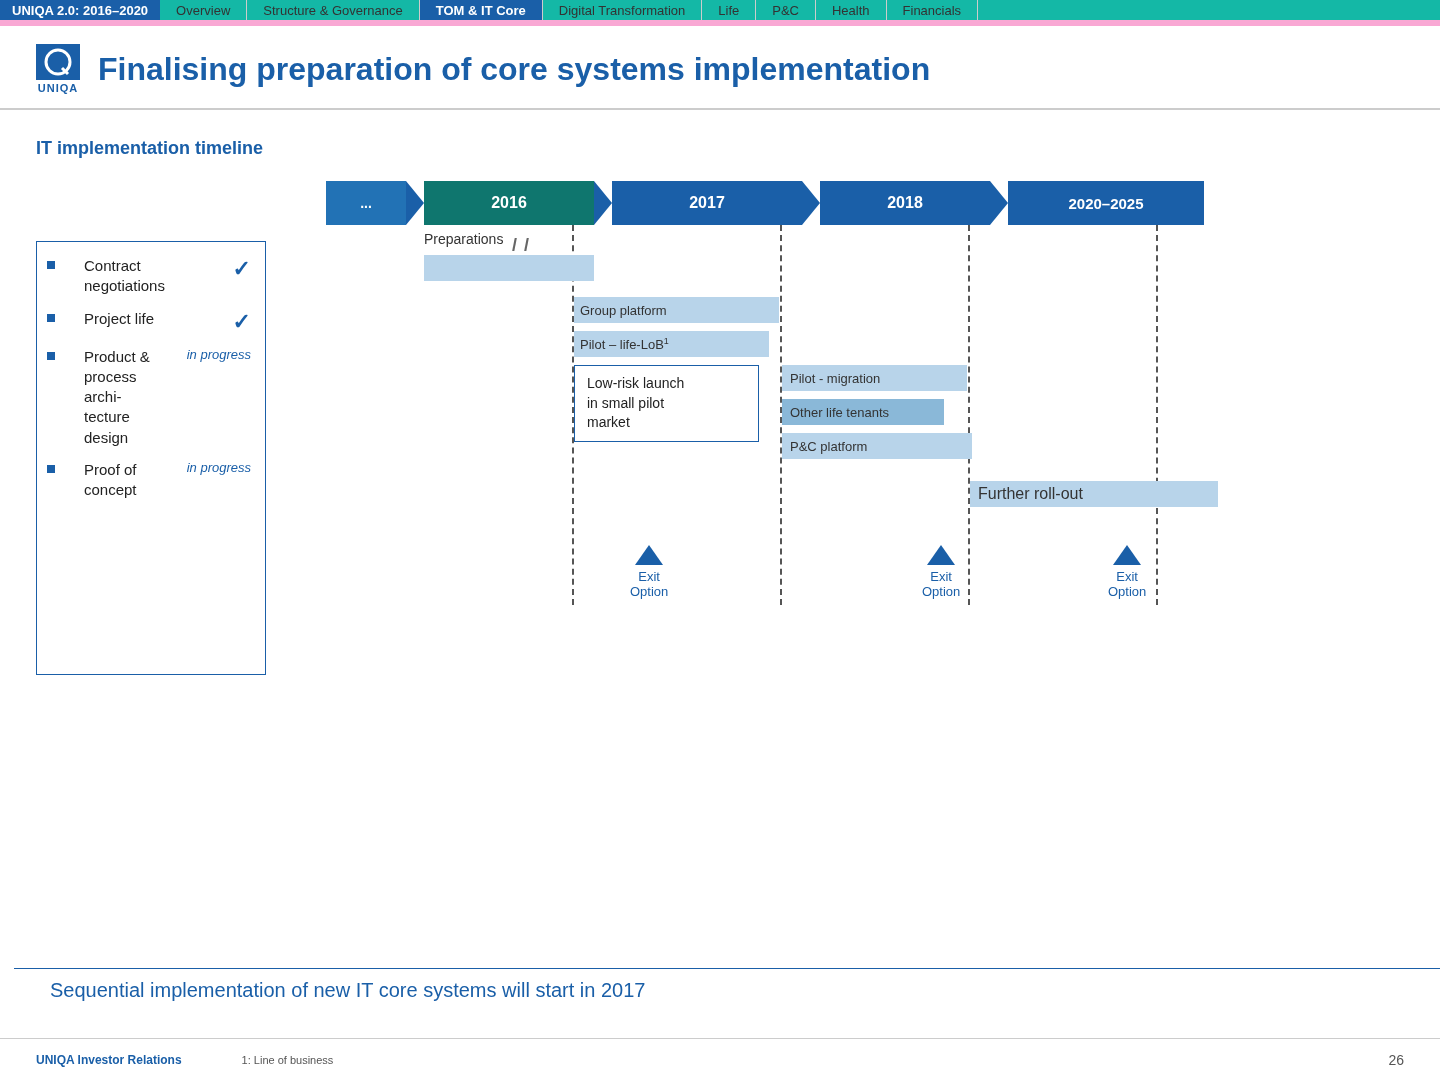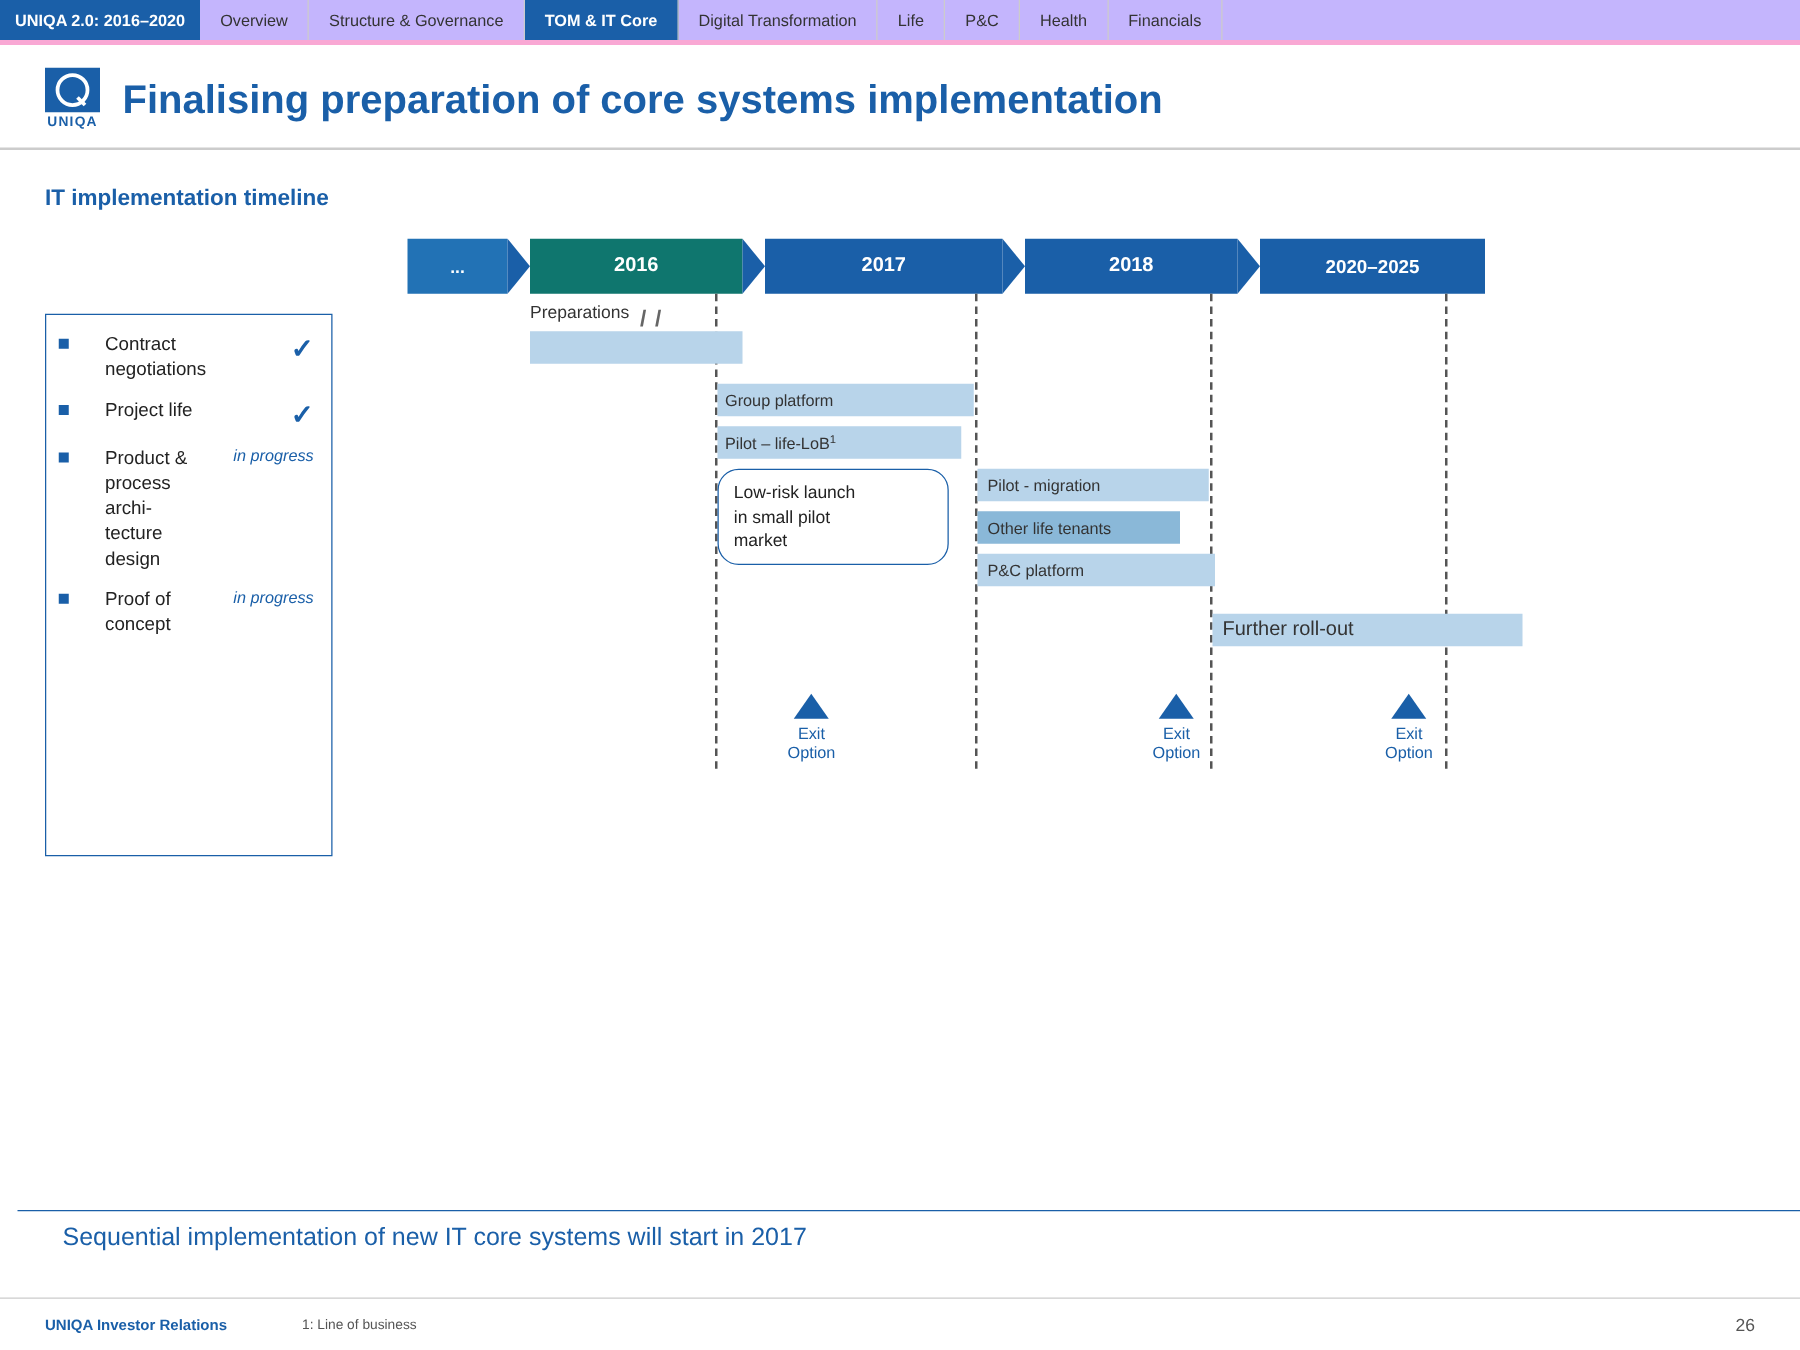--- a/index.html
+++ b/index.html
@@ -9,23 +9,23 @@
       width: 1440px;
       height: 1080px;
       overflow: hidden;
       position: relative;
     }
 
     
     .top-nav {
       display: flex;
       align-items: center;
-      height: 36px;
-      border-bottom: 4px solid #f9a8d4;
-      background: #c4b5fd;
+      height: 26px;
+      border-bottom: 6px solid #f9a8d4;
+      background: #14b8a6;
     }
     .nav-label {
       background: #1a5fa8;
       color: #fff;
       font-size: 13px;
       font-weight: bold;
       padding: 0 12px;
       height: 100%;
       display: flex;
       align-items: center;
@@ -204,21 +204,21 @@
       width: 170px;
       margin-left: 18px;
     }
     .arrow-cell.year-2019 {
       background: #1a5fa8;
       width: 170px;
       margin-left: 18px;
     }
     .arrow-cell.year-20202025 {
       background: #1a5fa8;
-      width: 180px;
+      width: 196px;
       margin-left: 18px;
       font-size: 15px;
     }
     .arrow-cell.year-20202025::after { display: none; }
 
     
     .gantt-body {
       position: relative;
       margin-left: 60px;
       height: 450px;
@@ -423,21 +423,21 @@
         <div class="bar light-blue" style="left: 98px; top: 30px; width: 170px;"></div>
 
         <div class="bar light-blue" style="left: 248px; top: 72px; width: 205px; padding-left:6px;">
           <span>Group platform</span>
         </div>
 
         <div class="bar light-blue" style="left: 248px; top: 106px; width: 195px; padding-left:6px;">
           <span>Pilot – life-LoB<sup style="font-size:9px;">1</sup></span>
         </div>
 
-        <div class="float-box" style="left: 248px; top: 140px; width: 185px; border-radius: 17px;">
+        <div class="float-box" style="left: 248px; top: 140px; width: 185px;">
           Low-risk launch<br>in small pilot<br>market
         </div>
 
         <div class="bar light-blue" style="left: 456px; top: 140px; width: 185px; font-size:13px;">
           <span>Pilot - migration</span>
         </div>
 
         <div class="bar medium-blue" style="left: 456px; top: 174px; width: 162px; font-size:13px;">
           <span>Other life tenants</span>
         </div>

